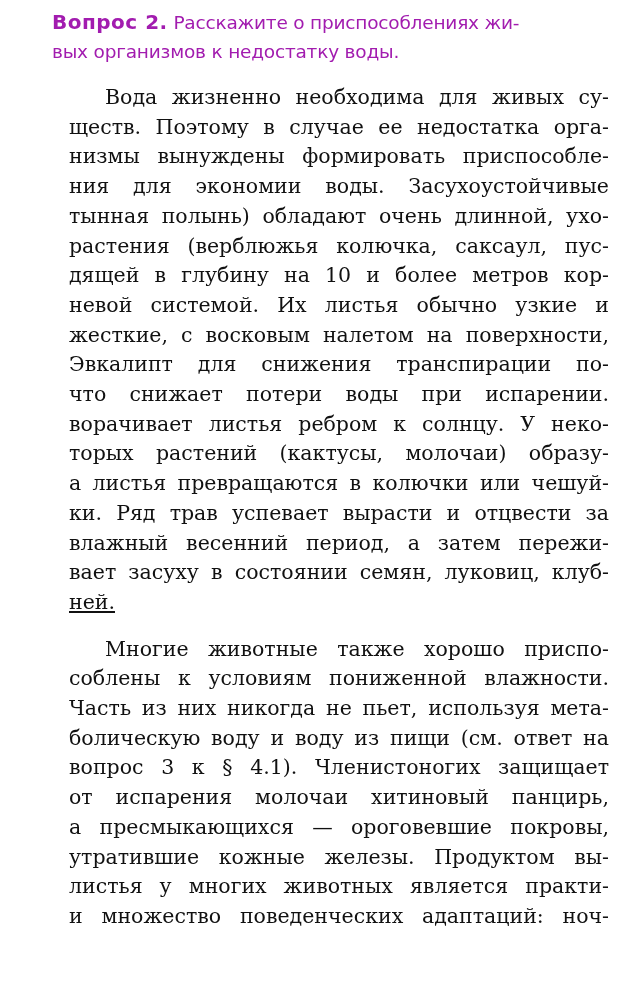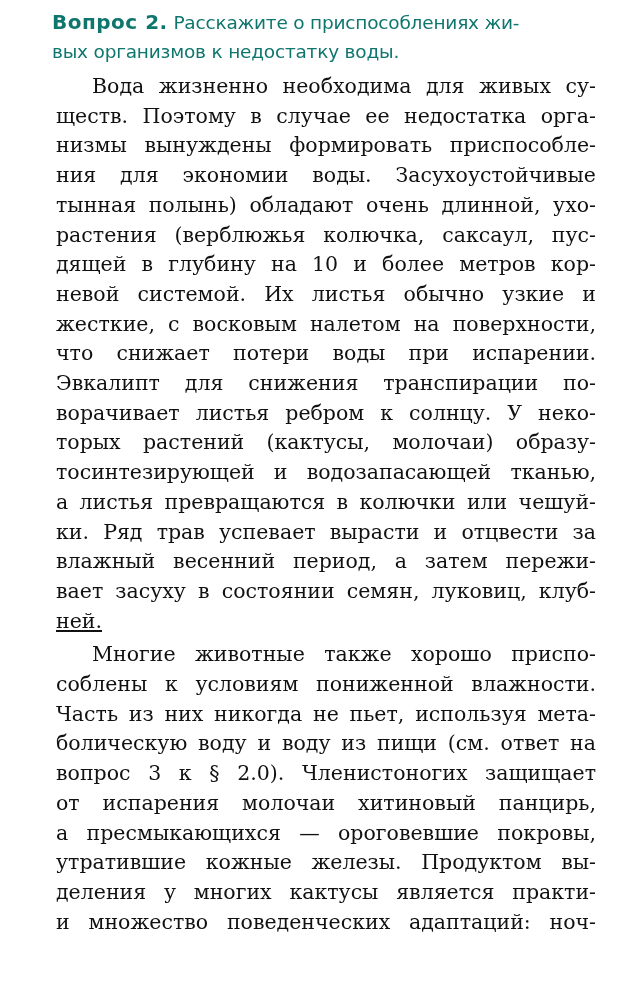--- a/index.html
+++ b/index.html
@@ -1,25 +1,25 @@
 <!DOCTYPE html>
 <html><head>
 <meta charset="utf-8">
 <style>
   html, body { margin: 0; padding: 0; background: #ffffff; }
   body { width: 638px; height: 981px; overflow: hidden; position: relative; color: #111; }
   .page { position: absolute; left: 52px; top: 8px; width: 540px; }
-  .question { font-family: "DejaVu Sans", sans-serif; font-size: 18.5px; line-height: 29px; color: #0f766e; letter-spacing: -0.2px; }
+  .question { font-family: "DejaVu Sans", sans-serif; font-size: 18.5px; line-height: 29px; color: #a21caf; letter-spacing: -0.2px; }
   .q-label { font-family: "DejaVu Sans", sans-serif; font-weight: bold; font-size: 20px; letter-spacing: 0.5px; }
   .q-line { display: block; white-space: nowrap; }
   .answer { margin-top: 6px; font-family: "DejaVu Serif", serif; font-size: 20.5px; line-height: 29.7px; color: #111; }
   .line { display: block; white-space: nowrap; text-align: justify; text-align-last: justify; width: 540px; }
   .line.last { text-align-last: left; text-decoration: underline; }
   .line.indent { padding-left: 36px; width: 504px; }
-  .para { margin: 4px; }
+  .para { margin: 17px; }
   .para + .para { margin-top: 2px; }
 </style>
 </head>
 <body>
 
 <div class="page">
   <div class="question">
     <span class="q-line"><span class="q-label">Вопрос 2.</span><span> Расскажите о приспособлениях жи-</span></span>
     <span class="q-line">вых организмов к недостатку воды.</span>
   </div>
@@ -28,37 +28,36 @@
     <p class="para" id="para-0">
         <span class="line indent">Вода жизненно необходима для живых су-</span>
         <span class="line">ществ. Поэтому в случае ее недостатка орга-</span>
         <span class="line">низмы вынуждены формировать приспособле-</span>
         <span class="line">ния для экономии воды. Засухоустойчивые</span>
         <span class="line">тынная полынь) обладают очень длинной, ухо-</span>
         <span class="line">растения (верблюжья колючка, саксаул, пус-</span>
         <span class="line">дящей в глубину на 10 и более метров кор-</span>
         <span class="line">невой системой. Их листья обычно узкие и</span>
         <span class="line">жесткие, с восковым налетом на поверхности,</span>
+        <span class="line">Эвкалипт для снижения транспирации по-</span>
         <span class="line">что снижает потери воды при испарении.</span>
-        <span class="line">Эвкалипт для снижения транспирации по-</span>
         <span class="line">ворачивает листья ребром к солнцу. У неко-</span>
         <span class="line">торых растений (кактусы, молочаи) образу-</span>
-        <span class="line">тосинтезирующей и водозапасающей тканью,</span>
         <span class="line">а листья превращаются в колючки или чешуй-</span>
         <span class="line">ки. Ряд трав успевает вырасти и отцвести за</span>
         <span class="line">влажный весенний период, а затем пережи-</span>
         <span class="line">вает засуху в состоянии семян, луковиц, клуб-</span>
         <span class="line last">ней.</span>
       </p>
     <p class="para" id="para-1">
         <span class="line indent">Многие животные также хорошо приспо-</span>
         <span class="line">соблены к условиям пониженной влажности.</span>
         <span class="line">Часть из них никогда не пьет, используя мета-</span>
         <span class="line">болическую воду и воду из пищи (см. ответ на</span>
-        <span class="line">вопрос 3 к § 2.0). Членистоногих защищает</span>
+        <span class="line">вопрос 3 к § 4.1). Членистоногих защищает</span>
         <span class="line">от испарения молочаи хитиновый панцирь,</span>
         <span class="line">а пресмыкающихся — ороговевшие покровы,</span>
         <span class="line">утратившие кожные железы. Продуктом вы-</span>
-        <span class="line">деления у многих кактусы является практи-</span>
+        <span class="line">листья у многих животных является практи-</span>
         <span class="line">и множество поведенческих адаптаций: ноч-</span>
       </p>
   </div>
 </div>
 
 </body></html>

